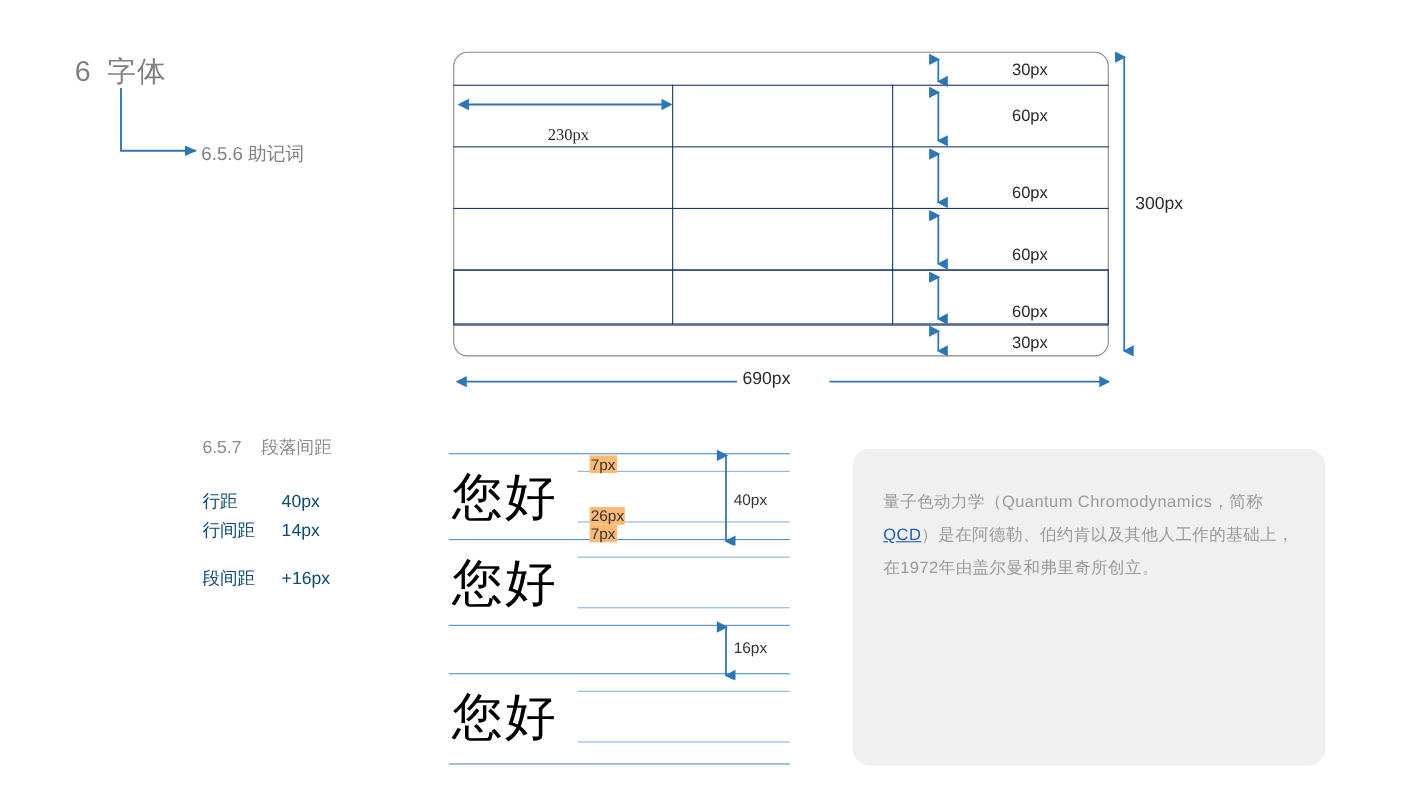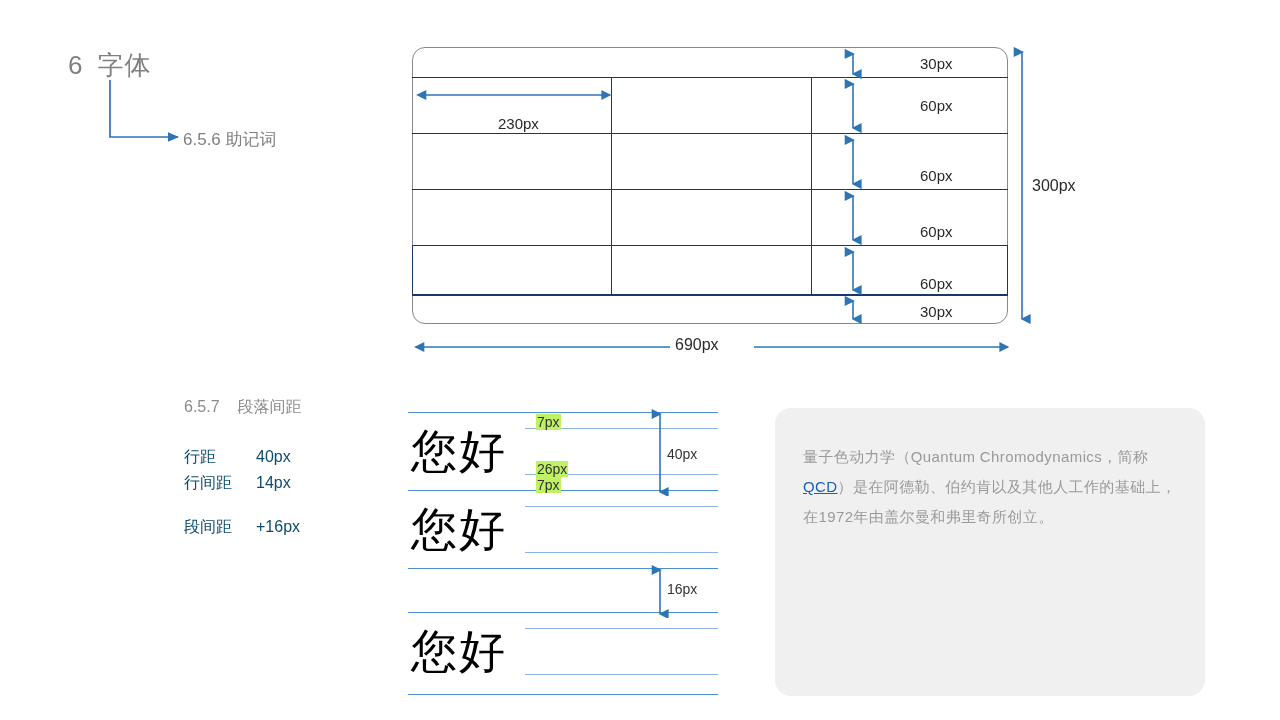--- a/index.html
+++ b/index.html
@@ -114,21 +114,21 @@
     letter-spacing: 2px;
     line-height: 1;
     font-family: "Liberation Sans", "DejaVu Sans", sans-serif;
     white-space: nowrap;
   }
   .tick-label {
     position: absolute;
     font-size: 14px;
     color: #333333;
     white-space: nowrap;
-    background: #bef264;
+    background: #fdba74;
     padding: 0 1px;
   }
 
   
   #qcd-card {
     left: 775px; top: 408px;
     width: 430px; height: 288px;
     background: #f0f0f0;
     border-radius: 16px;
     box-sizing: border-box;
@@ -220,21 +220,21 @@
     <defs>
       <marker id="ml" markerWidth="8" markerHeight="8" refX="1.2" refY="4" orient="auto">
         <path d="M0,4 L6.4,0.8 L6.4,7.2 z" fill="#2e75b6"></path>
       </marker>
       <marker id="mr" markerWidth="8" markerHeight="8" refX="6.4" refY="4" orient="auto">
         <path d="M7.2,4 L1,0.8 L1,7.2 z" fill="#2e75b6"></path>
       </marker>
     </defs>
     <line x1="4" y1="8" x2="196" y2="8" stroke="#2e75b6" stroke-width="1.6" marker-start="url(#ml)" marker-end="url(#mr)"></line>
   </svg>
-  <div class="measure-label" style="left:86px; top:68px;">230px</div>
+  <div class="measure-label" style="left:86px; top:68px;font-family:Liberation Serif, serif;">230px</div>
 
   <svg class="v-arrow" style="left:600px; top:0px;" width="20" height="277" viewBox="0 0 20 277">
     <line x1="10" y1="5" x2="10" y2="272" stroke="#2e75b6" stroke-width="1.6" marker-start="url(#mu)" marker-end="url(#md)"></line>
   </svg>
   <div class="measure-label" style="left:620px; top:130px; font-size:16px;">300px</div>
 
   <svg class="h-arrow" style="left:0px; top:292px;" width="600" height="16" viewBox="0 0 600 16">
     <line x1="4" y1="8" x2="258" y2="8" stroke="#2e75b6" stroke-width="1.6" marker-start="url(#ml)"></line>
     <line x1="342" y1="8" x2="596" y2="8" stroke="#2e75b6" stroke-width="1.6" marker-end="url(#mr)"></line>
   </svg>

